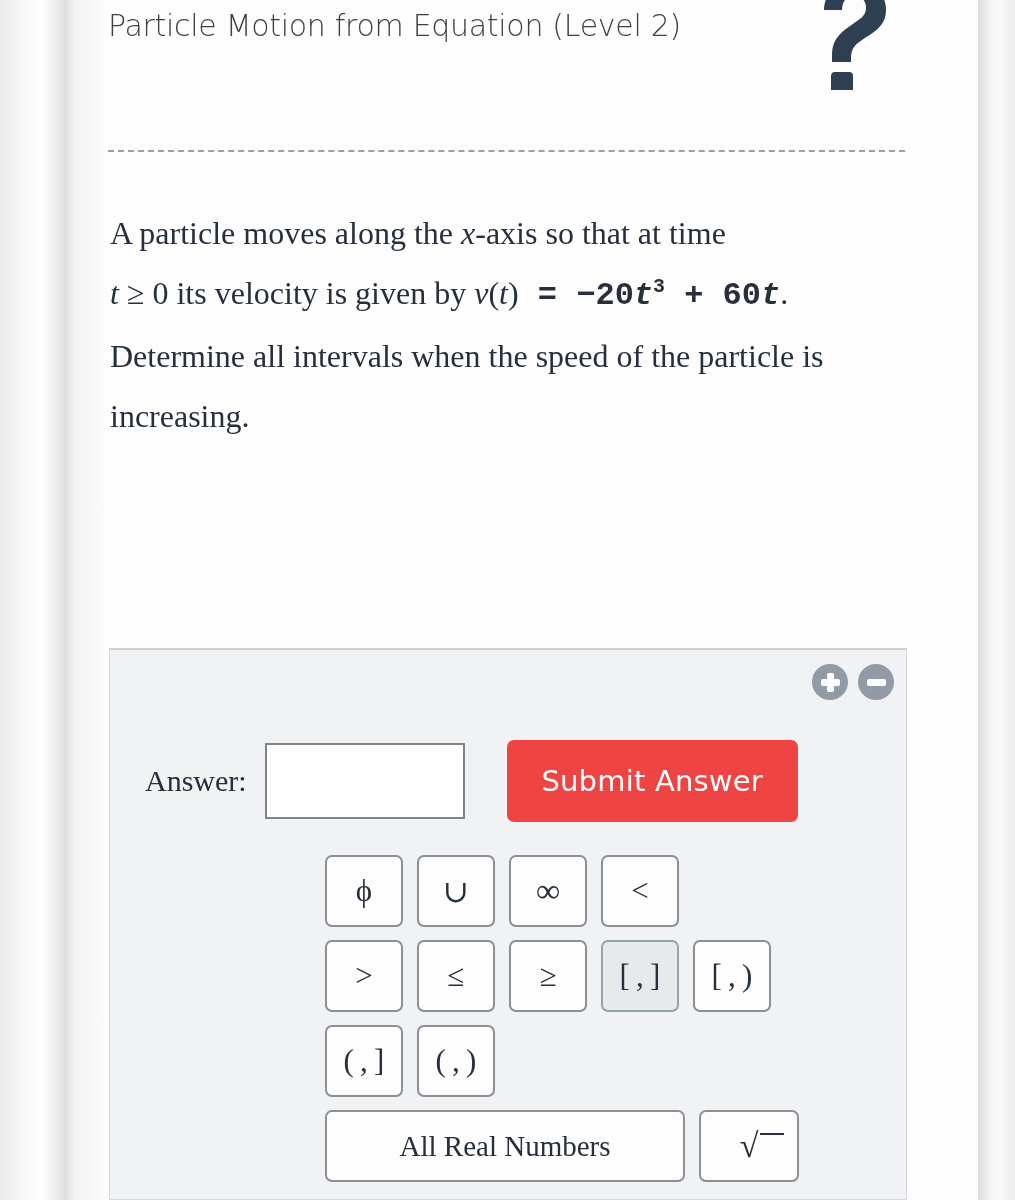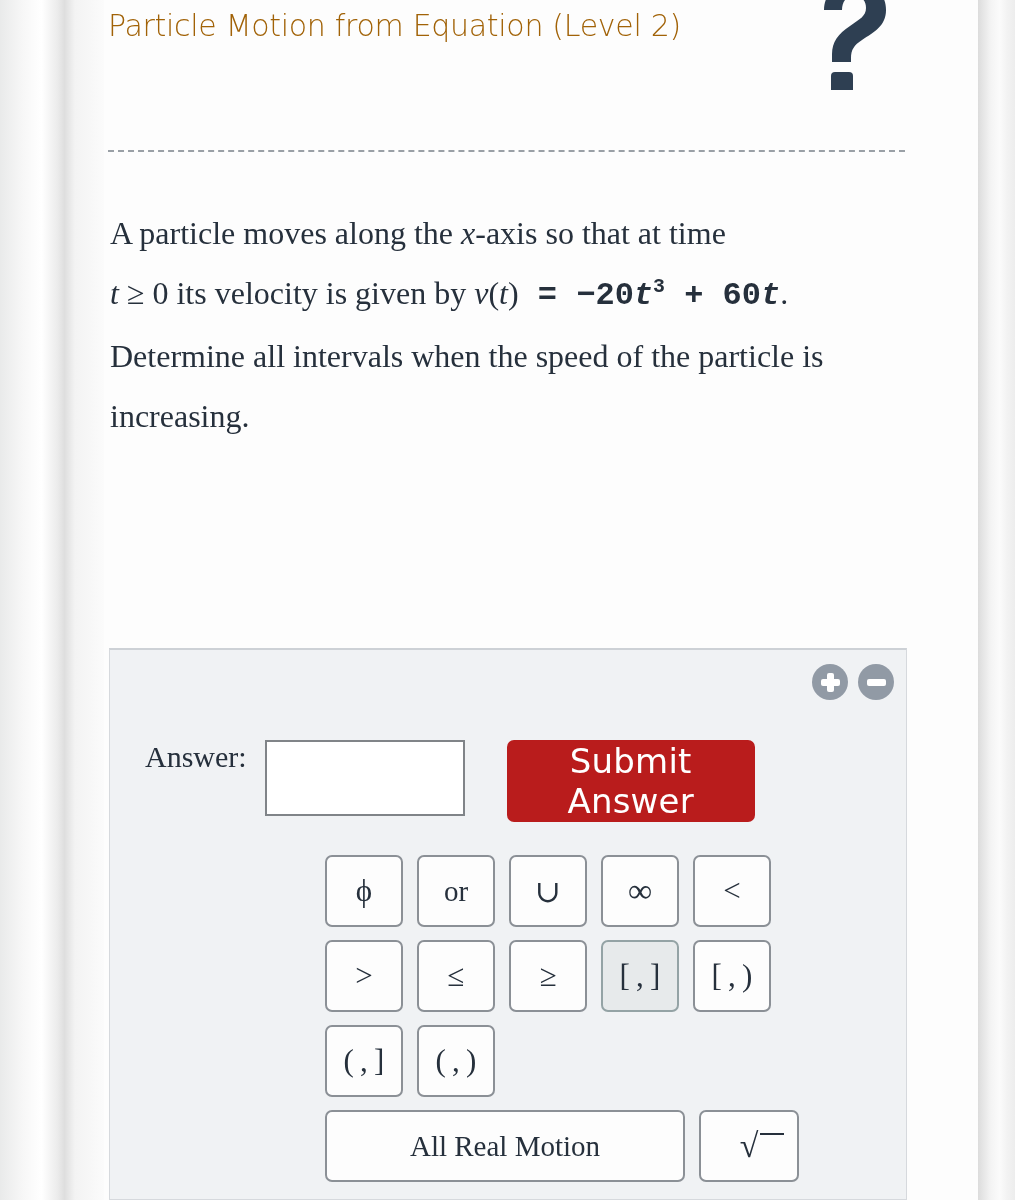--- a/index.html
+++ b/index.html
@@ -58,21 +58,21 @@
   }
   #header-title-block {
     position: absolute;
     left: 4px; top: 2px;
     width: 680px;
   }
   .header-line {
     font-family: "DejaVu Sans", sans-serif;
     font-size: 30px;
     font-weight: 300;
-    color: #a16207;
+    color: #404040;
     letter-spacing: -0.3px;
     line-height: 48px;
     white-space: nowrap;
   }
   #qmark-icon {
     position: absolute;
     left: 700px; top: -20px;
     width: 90px; height: 110px;
     color: #2e3f52;
   }
@@ -147,21 +147,21 @@
     position: relative;
     width: 19px; height: 19px;
     display: flex; align-items: center; justify-content: center;
   }
 
   #answer-row {
     position: absolute;
     left: 0; top: 90px;
     width: 798px;
     display: flex;
-    align-items: flex-start;
+    align-items: center;
   }
   #answer-label {
     margin-left: 35px;
     font-family: "Liberation Serif", "DejaVu Serif", serif;
     font-size: 30px;
     color: #26303c;
     white-space: nowrap;
   }
   #answer-input {
     margin-left: 18px;
@@ -171,28 +171,28 @@
     border: 2px solid #808488;
     box-sizing: border-box;
     font-family: "Liberation Serif", "DejaVu Serif", serif;
     font-size: 26px;
     color: #26303c;
     padding: 0 8px;
     outline: none;
   }
   #submit-button {
     margin-left: 42px;
-    width: 248px;
+    width: 291px;
     height: 82px;
-    background: #b91c1c;
+    background: #ef4444;
     color: #ffffff;
     border: none;
     border-radius: 7px;
     font-family: "DejaVu Sans", sans-serif;
-    font-size: 34px;
+    font-size: 29px;
     font-weight: 400;
     cursor: pointer;
     letter-spacing: 0.2px;
   }
 
   
   #keypad {
     position: absolute;
     left: 215px; top: 205px;
     width: 570px;
@@ -279,38 +279,37 @@
 
       <div id="answer-row">
         <span id="answer-label">Answer:</span>
         <input id="answer-input" type="text" value="" style="">
         <button id="submit-button">Submit Answer</button>
       </div>
 
       <div id="keypad">
           <div class="keypad-row">
             <button class="key">ϕ</button>
-            <button class="key word">or</button>
             <button class="key">∪</button>
             <button class="key infinity">∞</button>
             <button class="key">&lt;</button>
           </div>
           <div class="keypad-row">
             <button class="key">&gt;</button>
             <button class="key">≤</button>
             <button class="key">≥</button>
             <button class="key selected">[ , ]</button>
             <button class="key">[ , )</button>
           </div>
           <div class="keypad-row">
             <button class="key">( , ]</button>
             <button class="key">( , )</button>
           </div>
           <div class="keypad-row">
-            <button class="key wide word">All Real Motion</button>
+            <button class="key wide word">All Real Numbers</button>
             <button class="key sqrt">
               <span style="display:inline-block;position:relative;"><span style="font-size:34px;">√</span><span style="position:absolute;left:20px;top:6px;width:24px;border-top:2px solid #26303c;"></span></span>
             </button>
           </div>
         </div>
 
     </div>
 
   </div>
 </div>

